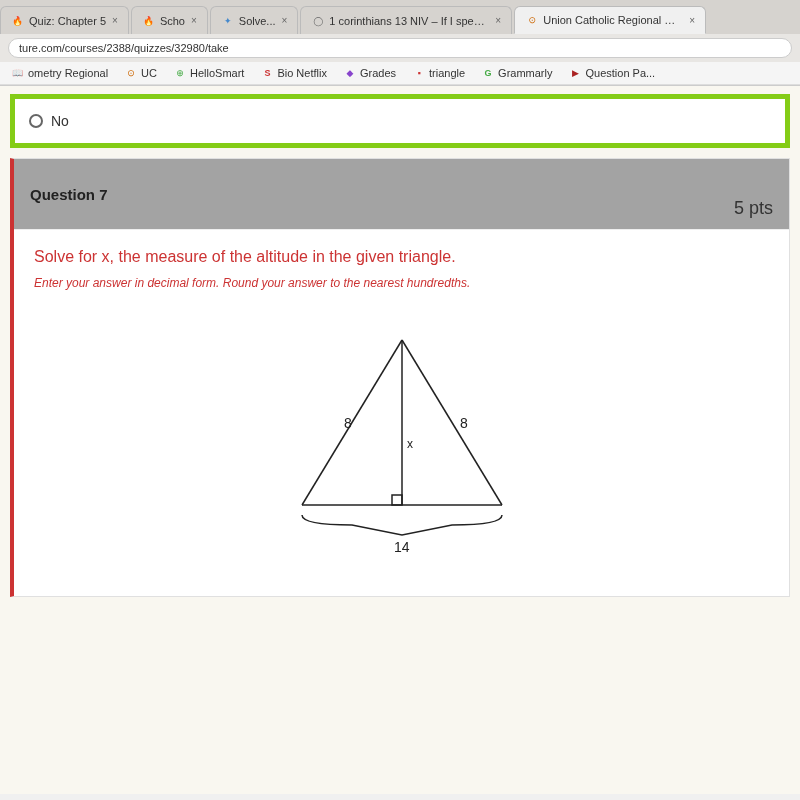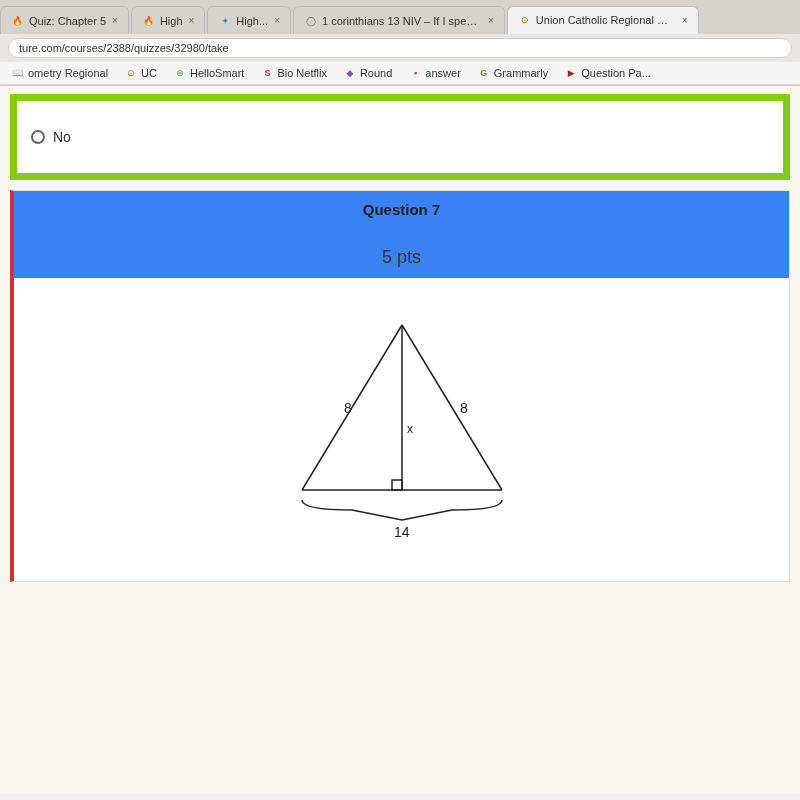--- a/index.html
+++ b/index.html
@@ -120,22 +120,22 @@
       background: #f9f7f0;
       height: calc(800px - 34px - 32px - 26px);
       overflow-y: auto;
       padding: 0;
     }
 
     
     .answer-section {
       background: white;
       margin: 8px 10px;
-      padding: 28px 14px;
-      border: 7px solid #84cc16;
+      padding: 14px 14px;
+      border: 5px solid #84cc16;
     }
 
     .radio-option {
       display: flex;
       align-items: center;
       gap: 8px;
       font-size: 14px;
       color: #333;
     }
 
@@ -154,22 +154,21 @@
       border: 1px solid #e0e0e0;
       border-left: 4px solid #cc3333;
     }
 
     .question-header {
       display: flex;
       justify-content: space-between;
       align-items: center;
       padding: 10px 16px;
       border-bottom: 1px solid #eee;
-      background: #3b82f6;
-      flex-direction: column;
+      background: #a3a3a3;
     }
 
     .question-number {
       font-size: 15px;
       font-weight: bold;
       color: #222;
     }
 
     .question-points {
       font-size: 18px;
@@ -214,26 +213,26 @@
 
 <div class="browser-chrome">
   <div class="tab-bar">
     <div class="tab" style="background:#d6d3cf;">
       <span class="tab-icon" style="color:#ff6600;">🔥</span>
       <span>Quiz: Chapter 5</span>
       <span class="tab-close">×</span>
     </div>
     <div class="tab" style="background:#d6d3cf;">
       <span class="tab-icon" style="color:#ff6600;">🔥</span>
-      <span>High</span>
+      <span>Scho</span>
       <span class="tab-close">×</span>
     </div>
     <div class="tab" style="background:#d6d3cf;">
       <span class="tab-icon" style="color:#4488cc;">✦</span>
-      <span>High...</span>
+      <span>Solve...</span>
       <span class="tab-close">×</span>
     </div>
     <div class="tab" style="background:#d6d3cf; max-width:220px;">
       <span class="tab-icon" style="color:#666;">◯</span>
       <span style="overflow:hidden;text-overflow:ellipsis;max-width:160px;display:inline-block;">1 corinthians 13 NIV – If I speak in...</span>
       <span class="tab-close">×</span>
     </div>
     <div class="tab active" style="max-width:200px;">
       <span class="tab-icon" style="color:#cc6600;">⊙</span>
       <span style="overflow:hidden;text-overflow:ellipsis;max-width:140px;display:inline-block;">Union Catholic Regional High Scho...</span>
@@ -257,25 +256,25 @@
     <div class="bookmark-item">
       <span class="bm-icon" style="color:#44aa44;">⊕</span>
       <span>HelloSmart</span>
     </div>
     <div class="bookmark-item">
       <span class="bm-icon" style="color:#cc3333;font-weight:bold;">S</span>
       <span>Bio Netflix</span>
     </div>
     <div class="bookmark-item">
       <span class="bm-icon" style="color:#8844cc;">◆</span>
-      <span>Round</span>
+      <span>Grades</span>
     </div>
     <div class="bookmark-item">
       <span class="bm-icon" style="color:#cc3333;">▪</span>
-      <span>answer</span>
+      <span>triangle</span>
     </div>
     <div class="bookmark-item">
       <span class="bm-icon" style="color:#44aa44;font-weight:bold;">G</span>
       <span>Grammarly</span>
     </div>
     <div class="bookmark-item">
       <span class="bm-icon" style="color:#aa2222;">▶</span>
       <span>Question Pa...</span>
     </div>
   </div>
@@ -289,20 +288,22 @@
       <span>No</span>
     </div>
   </div>
 
   <div class="question-card">
     <div class="question-header">
       <span class="question-number">Question 7</span>
       <span class="question-points">5 pts</span>
     </div>
     <div class="question-body">
+      <div class="question-text-main">Solve for x, the measure of the altitude in the given triangle.</div>
+      <div class="question-subtext">Enter your answer in decimal form.  Round your answer to the nearest hundredths.</div>
 
       <div class="diagram-container">
         <svg class="diagram-svg" viewBox="0 0 320 240" xmlns="http://www.w3.org/2000/svg">
 
           <line x1="160" y1="20" x2="60" y2="185" stroke="#222" stroke-width="1.5"></line>
           <line x1="160" y1="20" x2="260" y2="185" stroke="#222" stroke-width="1.5"></line>
           <line x1="60" y1="185" x2="260" y2="185" stroke="#222" stroke-width="1.5"></line>
 
           <line x1="160" y1="20" x2="160" y2="185" stroke="#222" stroke-width="1.5"></line>
 

